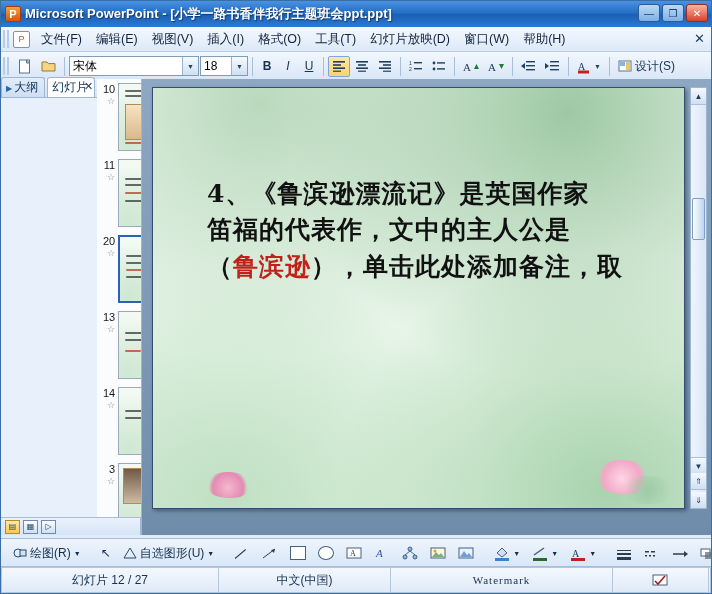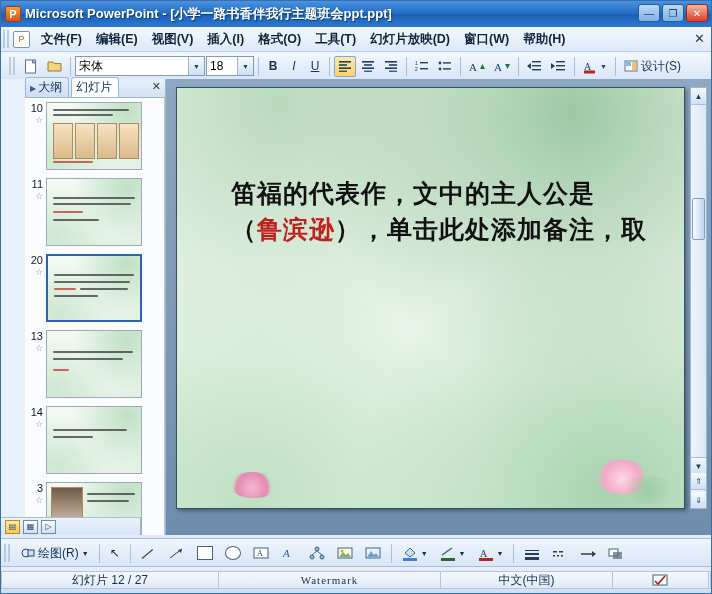--- a/index.html
+++ b/index.html
@@ -53,28 +53,28 @@
     padding-left:2px;position:relative;
   }
   .grip{width:8px;height:18px;margin-right:2px;
     background:repeating-linear-gradient(90deg,#b7cce4 0 2px,transparent 2px 4px);}
   .menu-doc-icon{
     width:17px;height:17px;margin-right:4px;
     border:1px solid #7c93ad;background:#fff;border-radius:2px;
     display:flex;align-items:center;justify-content:center;font-size:9px;color:#c05a12;
     box-sizing:border-box;
   }
-  .menuitem{padding:3px 7px;color:#10243c;white-space:nowrap;font-size:12.5px;font-weight:bold;}
+  .menuitem{padding:3px 7px;color:#10243c;white-space:nowrap;font-size:12.5px;}
   .menu-close{position:absolute;right:6px;top:4px;font-size:13px;color:#24415f;font-weight:bold;}
   
   .toolbar{
     height:28px;display:flex;align-items:center;
     background:linear-gradient(180deg,#f2f7fe,#d9e6f7);
     border-bottom:1px solid #9fb9d8;
-    padding-left:8px;gap:1px;
+    padding-left:2px;gap:1px;
   }
   .tb-sep{width:1px;height:19px;background:#a9c0db;margin:0 3px;}
   .tb-btn{
     min-width:20px;height:21px;padding:0 3px;
     display:flex;align-items:center;justify-content:center;
     font-size:12px;color:#17334f;border:1px solid transparent;border-radius:2px;
     box-sizing:border-box;
   }
   .tb-btn.active{border-color:#7da7d9;background:linear-gradient(180deg,#ffe7a8,#fcd26a);}
   .combo{
@@ -90,22 +90,22 @@
   }
   .font-combo{width:130px;}
   .size-combo{width:48px;}
   
   .workarea{
     position:absolute;left:0;right:0;top:78px;bottom:58px;
     display:flex;
   }
   
   .leftpane{
-    width:140px;display:flex;flex-direction:column;
-    background:#e8f0fb;border-right:1px solid #9cb6d4;padding-left:24px;
+    width:140px;display:flex;flex-direction:row;
+    background:#e8f0fb;border-right:1px solid #9cb6d4;
   }
   .pane-tabs{
     height:18px;display:flex;align-items:flex-end;
     background:linear-gradient(180deg,#e8f1fc,#d3e2f5);
     border-bottom:1px solid #9cb6d4;position:relative;
   }
   .pane-tab{
     font-size:12px;padding:1px 6px 1px 4px;color:#14365c;
     border:1px solid #9cb6d4;border-bottom:none;
     background:linear-gradient(180deg,#e3edfa,#cddff3);
@@ -227,21 +227,21 @@
   .shape.line{border:none;height:14px;position:relative;background:transparent;}
   .shape.line:after{content:"";position:absolute;left:1px;top:12px;width:14px;height:1px;background:#2b3e50;transform:rotate(-40deg);transform-origin:left;}
   
   .statusbar{
     position:absolute;left:0;right:0;bottom:0;height:26px;
     background:linear-gradient(180deg,#e7eef9,#cfdff3);
     border-top:1px solid #a8bed8;
     display:flex;align-items:center;font-size:12px;color:#17304c;
   }
   .sb-cell{
-    height:18px;display:flex;align-items:center;justify-content:center;
+    height:26px;display:flex;align-items:center;justify-content:center;
     border:1px solid #b4c6dc;border-left:none;background:linear-gradient(180deg,#f4f8fd,#dfeaf7);
     box-sizing:border-box;
   }
   .sb-cell:first-child{border-left:1px solid #b4c6dc;}
   .sb-wm{font-family:"Liberation Serif","DejaVu Serif",serif;font-size:11px;letter-spacing:1px;}
 </style>
 </head>
 <body>
 
 <div class="app">
@@ -501,20 +501,21 @@
     <div class="slidepane">
       <div class="slide-wrap">
         <div class="slide">
           <div class="slide-bg"></div>
 
           <div class="lotus" style="left:52px;bottom:10px;width:46px;height:26px;background:radial-gradient(circle at 50% 60%,#f4b9cf 0%,#e48ab2 55%,rgba(228,138,178,0) 70%);"></div>
           <div class="lotus" style="right:34px;bottom:14px;width:56px;height:34px;background:radial-gradient(circle at 50% 55%,#fdd7e4 0%,#f3a7c6 55%,rgba(243,167,198,0) 72%);"></div>
           <div class="lotus" style="right:6px;bottom:4px;width:60px;height:28px;background:radial-gradient(circle at 50% 50%,#9fcba6 0%,rgba(159,203,166,0) 70%);"></div>
 
           <div class="slide-text">
+            <div>4、《鲁滨逊漂流记》是英国作家</div>
             <div>笛福的代表作，文中的主人公是</div>
             <div>
               <span>（</span><span class="red">鲁滨逊</span><span>），单击此处添加备注，取</span>
             </div>
           </div>
         </div>
 
         <div class="vscroll">
           <div class="vs-btn">▲</div>
           <div class="vs-thumb"></div>
@@ -540,20 +541,27 @@
           <circle cx="5" cy="6" r="4" fill="none" stroke="#2d4b6a"></circle>
           <rect x="7" y="3" width="6" height="6" fill="#cfe2f8" stroke="#2d4b6a"></rect>
         </svg>
       <span>绘图(R)</span>
       <span style="font-size:7px;">▼</span>
     </div>
     <div class="tb-sep"></div>
     <div class="draw-btn">
         <span>↖</span>
       </div>
+    <div class="draw-btn">
+      <svg width="14" height="13" viewBox="0 0 14 13">
+          <path d="M7 1 L13 11 L1 11 Z" fill="none" stroke="#2d4b6a"></path>
+        </svg>
+      <span>自选图形(U)</span>
+      <span style="font-size:7px;">▼</span>
+    </div>
     <div class="tb-sep"></div>
     <div class="draw-btn">
         <span class="shape line"></span>
       </div>
     <div class="draw-btn">
       <svg width="16" height="14" viewBox="0 0 16 14">
           <line x1="1" y1="12" x2="13" y2="3" stroke="#2b3e50"></line>
           <path d="M13 3 L9 4 L12 7 Z" fill="#2b3e50"></path>
         </svg>
     </div>
@@ -649,22 +657,22 @@
       <svg width="16" height="13" viewBox="0 0 16 13">
           <rect x="1" y="2" width="9" height="7" fill="#fff" stroke="#45627f"></rect>
           <rect x="5" y="5" width="9" height="7" fill="#5a6a7a" opacity=".7"></rect>
         </svg>
     </div>
 
   </div>
 
   <div class="statusbar">
     <div class="sb-cell" style="width:218px;">幻灯片  12 / 27</div>
+    <div class="sb-cell" style="width:172px;">中文(中国)</div>
     <div class="sb-cell sb-wm" style="width:222px;">Watermark</div>
-    <div class="sb-cell" style="width:172px;">中文(中国)</div>
     <div class="sb-cell" style="width:96px;">
       <svg width="18" height="14" viewBox="0 0 18 14">
           <rect x="1" y="2" width="14" height="10" fill="#fdfdfd" stroke="#45627f"></rect>
           <path d="M3 8 L6 11 L13 3" stroke="#b01818" stroke-width="1.6" fill="none"></path>
         </svg>
     </div>
     <div class="sb-cell" style="flex:1;"></div>
   </div>
 
 </div>

